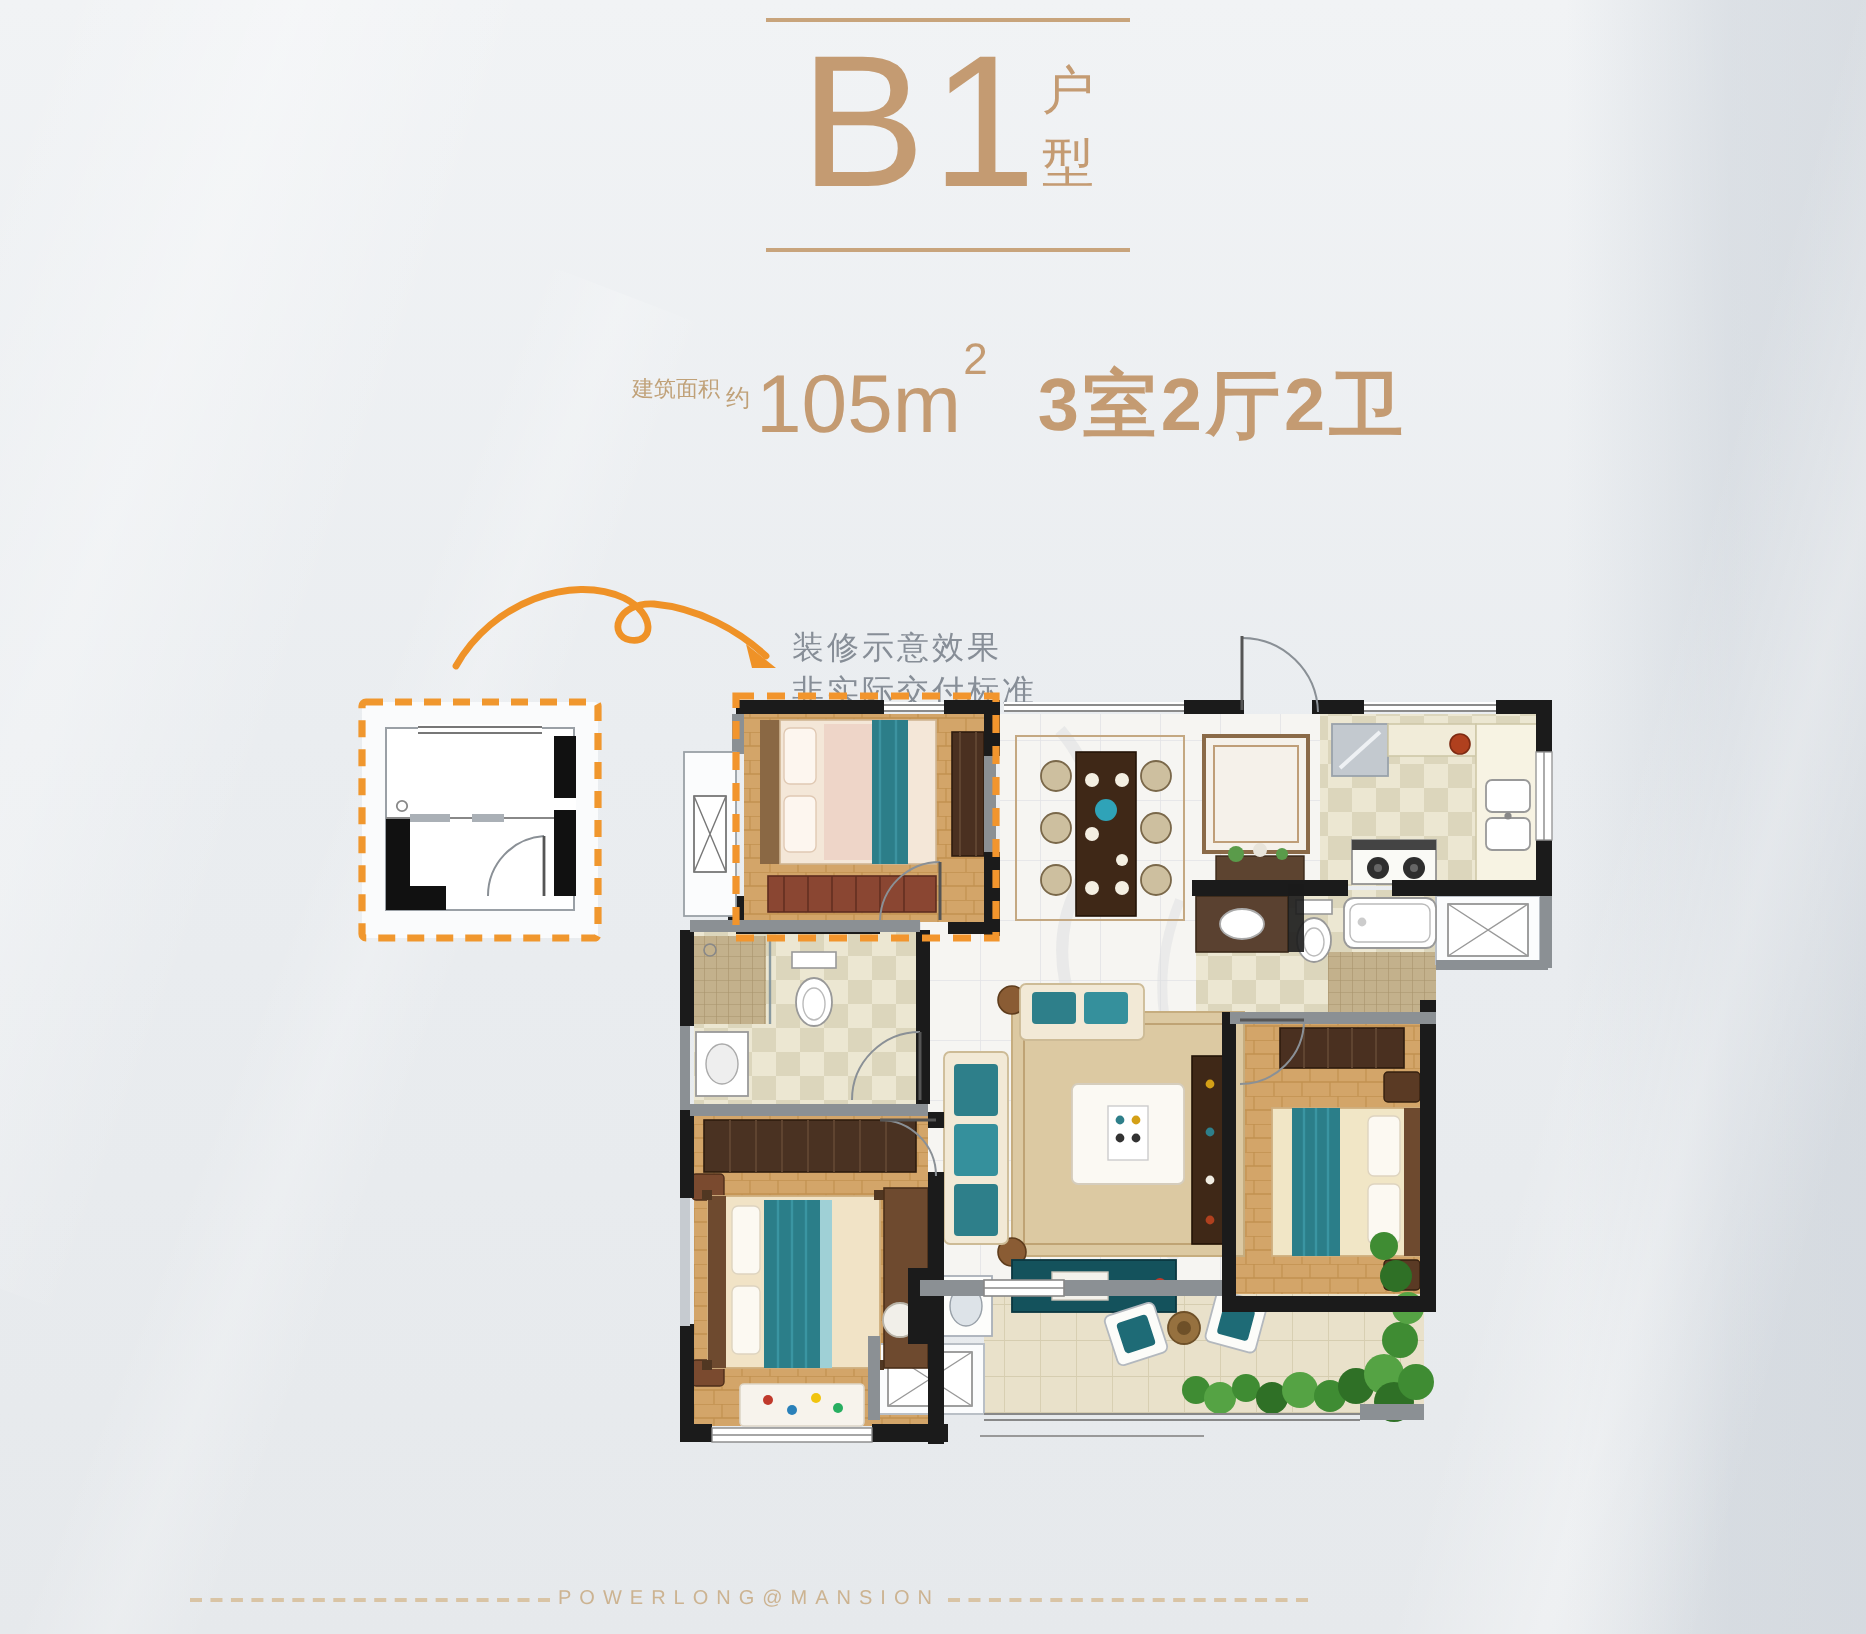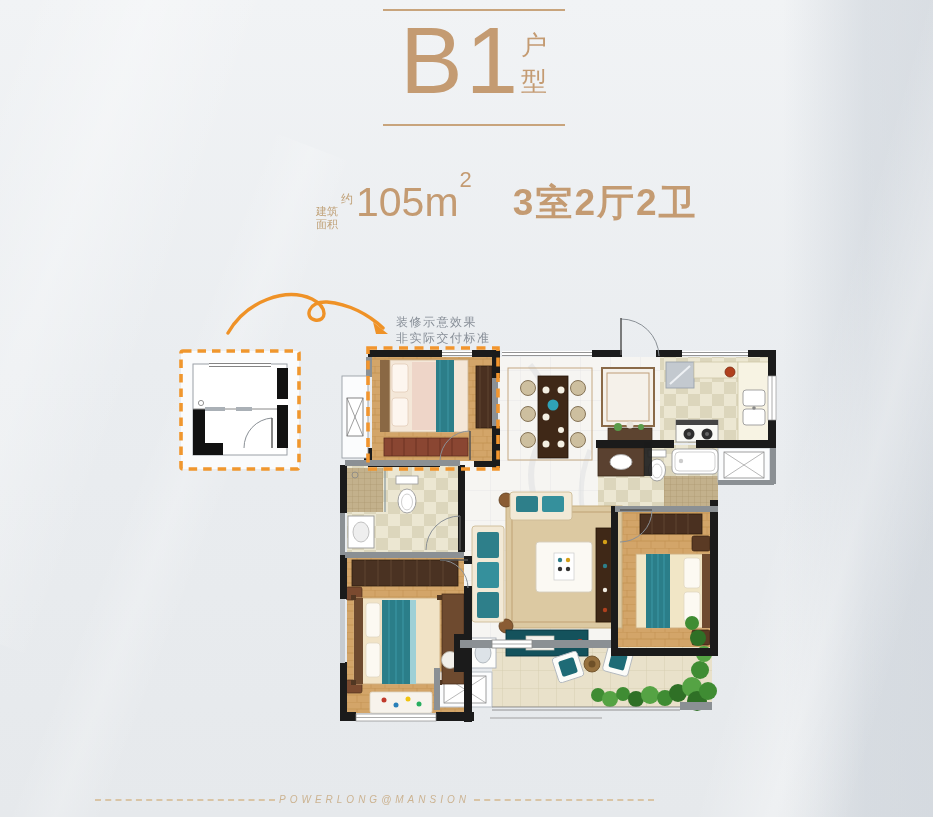--- a/index.html
+++ b/index.html
@@ -15,37 +15,37 @@
 
   .rule{position:absolute;left:383px;width:182px;height:2px;background:#c8a47c;}
   .rule-top{top:9px;}
   .rule-bottom{top:124px;}
   .title-main{position:absolute;left:400px;top:14px;font-size:94px;line-height:1;
     font-weight:normal;color:#c49b72;letter-spacing:3px;}
   .title-type{position:absolute;left:521px;top:32px;display:flex;flex-direction:column;
     gap:10px;font-size:26px;color:#c49b72;line-height:1;}
 
   .specs{position:absolute;left:316px;top:182px;display:flex;align-items:flex-start;}
-  .area-prefix{display:flex;flex-direction:column;font-size:11px;color:#c0a178;line-height:1.2;margin-top:23px;text-align:right;}
+  .area-prefix{display:flex;flex-direction:row;font-size:11px;color:#c0a178;line-height:1.2;margin-top:7px;text-align:right;}
   .approx{font-size:12px;color:#c0a178;margin:9px 3px 0 3px;}
   .area-value{font-size:41px;color:#c49b72;font-weight:normal;line-height:1;}
   .area-value sup{font-size:22px;position:relative;top:-14px;left:1px;}
-  .layout-text{font-size:37px;color:#c49b72;font-weight:bold;margin-left:42px;margin-top:2px;letter-spacing:2px;line-height:1;}
+  .layout-text{font-size:37px;color:#c49b72;font-weight:bold;margin-left:26px;margin-top:2px;letter-spacing:2px;line-height:1;}
   .brand-top{position:absolute;left:306px;width:336px;top:237px;text-align:center;
     font-size:11.5px;letter-spacing:5px;color:#c3aa87;}
 
-  .annotation{position:absolute;left:396px;top:314px;font-size:12px;color:#878e97;
+  .annotation{position:absolute;left:396px;top:314px;font-size:16px;color:#878e97;
     line-height:1.35;letter-spacing:1.5px;}
 
   .arrow-wrap{position:absolute;left:178px;top:281px;}
   .mini-plan{position:absolute;left:178px;top:347px;}
   .floor-plan{position:absolute;left:340px;top:310px;}
 
   .brand-bottom{position:absolute;left:0;top:794px;width:749px;display:flex;align-items:center;
-    justify-content:center;gap:4px;color:#ccb391;font-size:10px;letter-spacing:4px;font-style:italic;}
+    justify-content:center;gap:4px;color:#ccb391;font-size:10px;letter-spacing:4px;}
   .dash{width:180px;height:0;border-top:2px dashed #d9c4a5;}
 </style>
 </head>
 <body>
 
 <div class="canvas">
   <div class="streak s1"></div>
   <div class="streak s2"></div>
   <div class="bg-band-right"></div>
   <div class="streak s3"></div>

